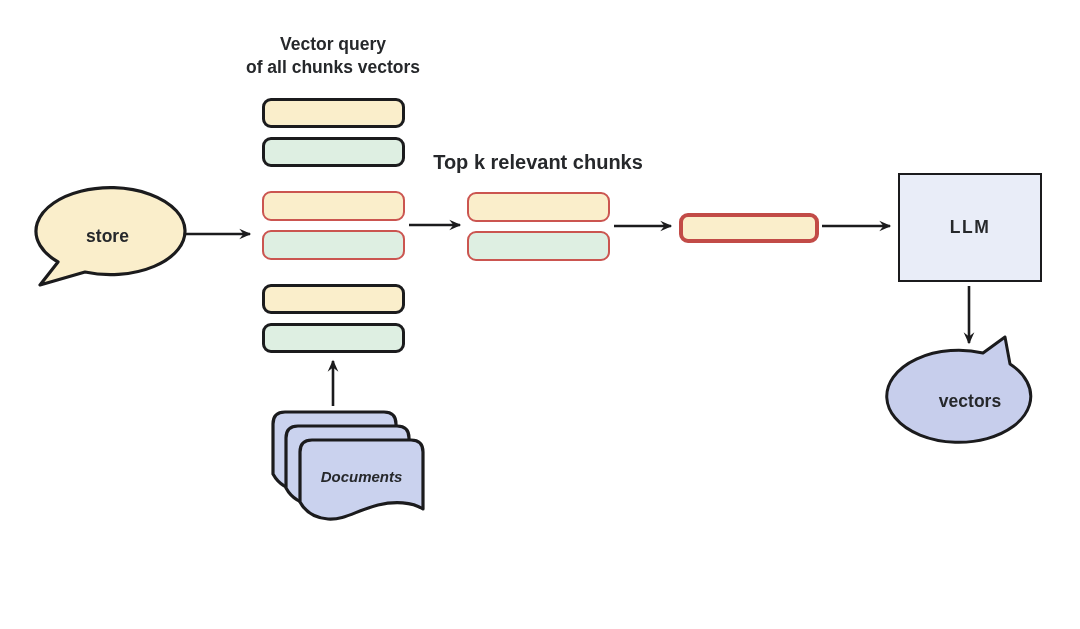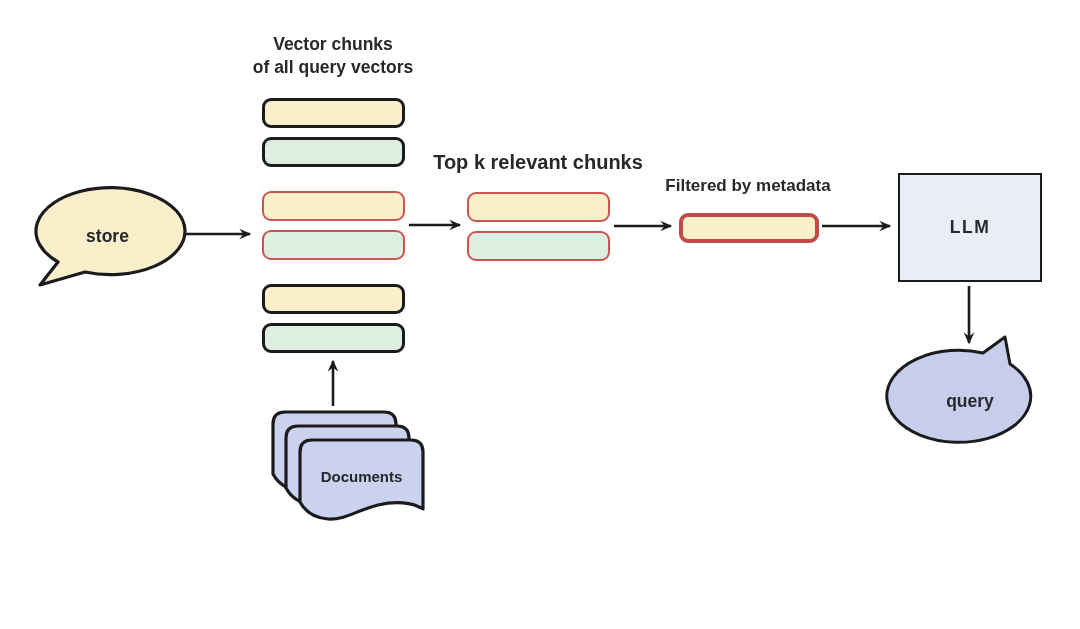--- a/index.html
+++ b/index.html
@@ -78,27 +78,26 @@
 
   <div class="chunk-stack" style="left:679px;top:213px;width:140px;">
       <div class="chunk fill-cream border-red-thick" style="margin-top: 0px;"></div>
     </div>
 
   <div class="llm-box">
     <span>LLM</span>
   </div>
 
   <div class="lbl" style="left:183px;top:33px;width:300px;font-size:17.5px;line-height:23px;">
-    <div>Vector chunks</div>
-    <div>of all query vectors</div>
+    <div>Vector query</div>
+    <div>of all chunks vectors</div>
   </div>
 
   <div class="lbl" style="left:408px;top:151px;width:260px;font-size:20px;">Top k relevant chunks</div>
 
-  <div class="lbl" style="left:618px;top:176px;width:260px;font-size:17px;">Filtered by metadata</div>
 
   <div class="lbl" style="left:47px;top:226px;width:121px;font-size:17.5px;">store</div>
 
-  <div class="lbl" style="left:910px;top:391px;width:120px;font-size:17.5px;">query</div>
+  <div class="lbl" style="left:910px;top:391px;width:120px;font-size:17.5px;">vectors</div>
 
-  <div class="lbl" style="left:300px;top:468px;width:123px;font-size:15px;">Documents</div>
+  <div class="lbl" style="left:300px;top:468px;width:123px;font-size:15px;font-style:italic;">Documents</div>
 
 </div>
 
 </body></html>

